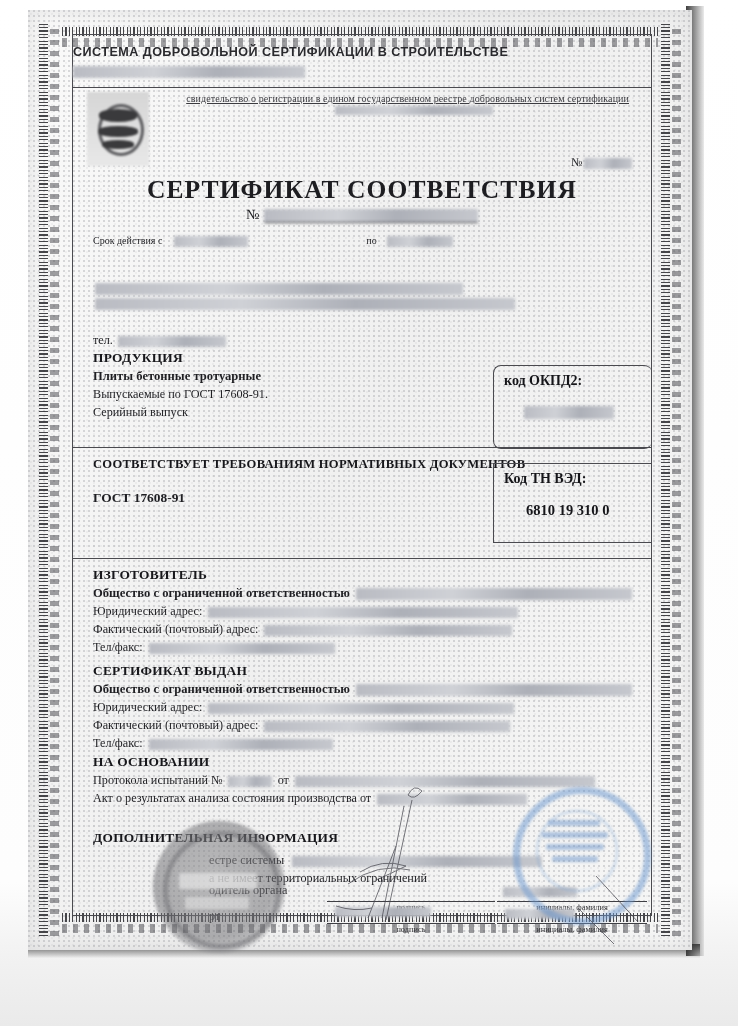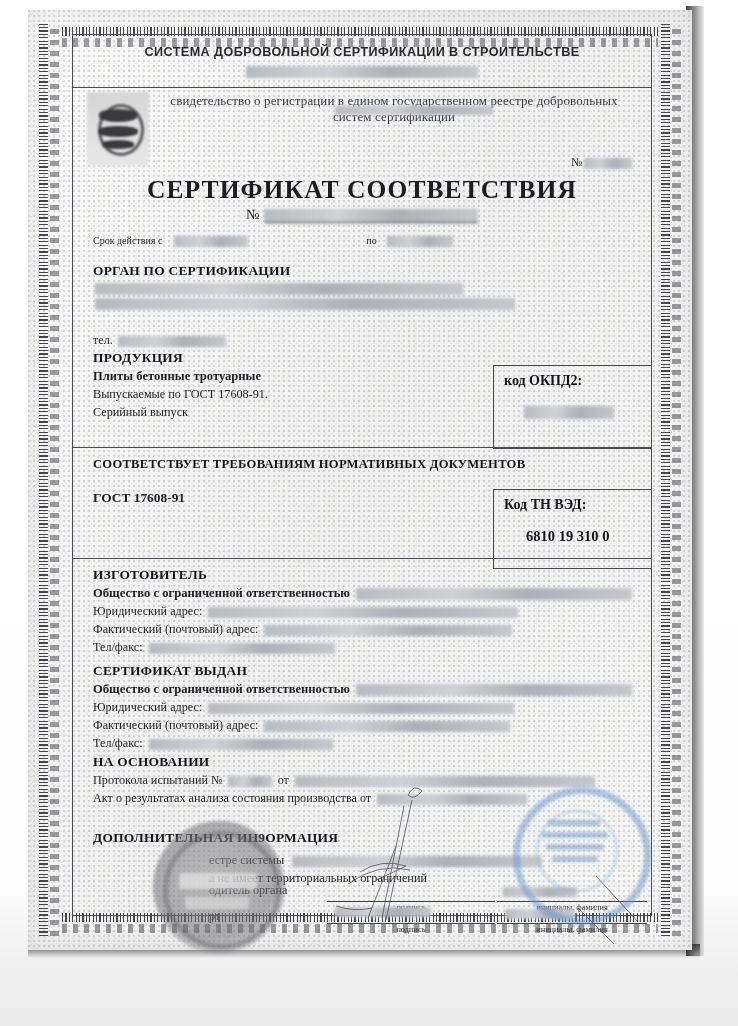--- a/index.html
+++ b/index.html
@@ -93,21 +93,21 @@
     width: 578px; height: 880px;
     border: 1.1px solid #4a4a4f;
   }
 
   
   #header-band {
     position: absolute;
     left: 0; top: 0;
     width: 578px; height: 52px;
     border-bottom: 1.1px solid #4a4a4f;
-    text-align: center;
+    text-align: left;
   }
   #system-title {
     font-family: "Liberation Sans", sans-serif;
     font-size: 12.6px;
     font-weight: bold;
     letter-spacing: .45px;
     color: #2a2a2e;
     margin-top: 10px;
   }
   .redact {
@@ -120,25 +120,26 @@
   #system-name-redacted {
     width: 232px; height: 12px;
     margin-top: 6px;
   }
 
   
   #reg-line {
     position: absolute;
     left: 86px; top: 58px;
     width: 470px;
-    text-align: center;
-    font-size: 13px;
+    text-align: right;
+    font-size: 10px;
     color: #3b3b40;
     letter-spacing: .1px;
     filter: blur(.28px);
+    text-decoration: underline;
   }
   #reg-number-redacted {
     position: absolute;
     left: 262px; top: 71px;
     width: 158px; height: 9px;
   }
 
   
   #emblem {
     position: absolute;
@@ -245,23 +246,23 @@
     font-weight: bold;
     color: #16161a;
   }
   .code-box .code-value {
     position: absolute;
     left: 32px; top: 38px;
     font-size: 14.5px;
     font-weight: bold;
     color: #16161a;
   }
-  #okpd2-box { left: 420px; top: 330px; width: 158px; height: 82px; border-right: none; }
+  #okpd2-box { left: 420px; top: 330px; width: 158px; height: 82px; border-right: none; border-radius: 8px; }
   #okpd2-redacted { position: absolute; left: 30px; top: 40px; width: 90px; height: 13px; }
-  #tnved-box { left: 420px; top: 454px; width: 158px; height: 78px; border-right: none; }
+  #tnved-box { left: 420px; top: 428px; width: 158px; height: 78px; border-right: none; }
 
   
   .hsep {
     position: absolute;
     height: 0;
     border-top: 1.1px solid #4a4a4f;
   }
 
   
   #blue-seal {
@@ -395,21 +396,20 @@
 
     <div id="main-title">СЕРТИФИКАТ СООТВЕТСТВИЯ</div>
     <div id="title-no-row">
       <span>№</span><span class="redact" id="title-no-redacted"></span>
     </div>
 
     <div id="validity-row">
       <span>Срок действия с</span><span class="redact" id="validity-from-redacted"></span><span id="validity-to-label">по</span><span class="redact" id="validity-to-redacted"></span>
     </div>
 
-    <div class="section-head" style="left:20px; top:228px;">ОРГАН ПО СЕРТИФИКАЦИИ</div>
     <div class="redact" style="position:absolute; left:22px; top:248px; width:368px; height:12px;"></div>
     <div class="redact" style="position:absolute; left:22px; top:263px; width:420px; height:12px;"></div>
     <div class="field-line" style="left:20px; top:298px;">
       <span>тел.</span><span class="redact" style="width:108px; height:11px; margin-left:5px;"></span>
     </div>
 
     <div class="section-head" style="left:20px; top:315px;">ПРОДУКЦИЯ</div>
     <div class="field-line bold" style="left:20px; top:334px;">Плиты бетонные тротуарные</div>
     <div class="field-line" style="left:20px; top:352px;">Выпускаемые по ГОСТ  17608-91.</div>
     <div class="field-line" style="left:20px; top:370px;">Серийный выпуск</div>

